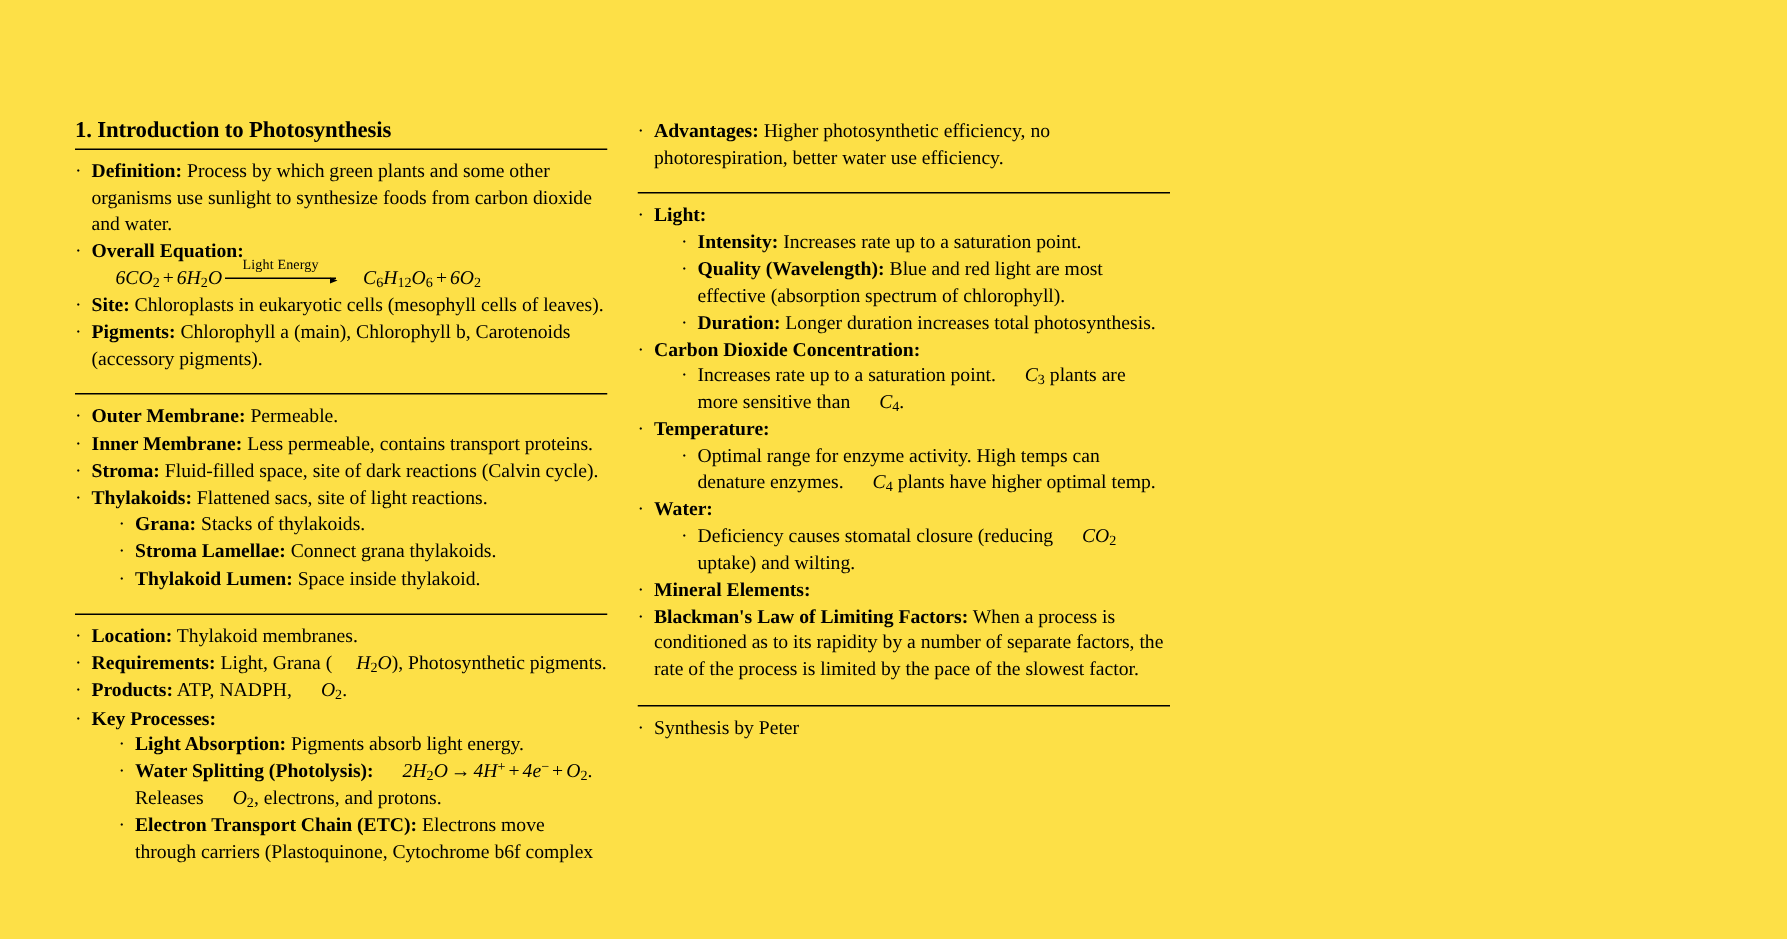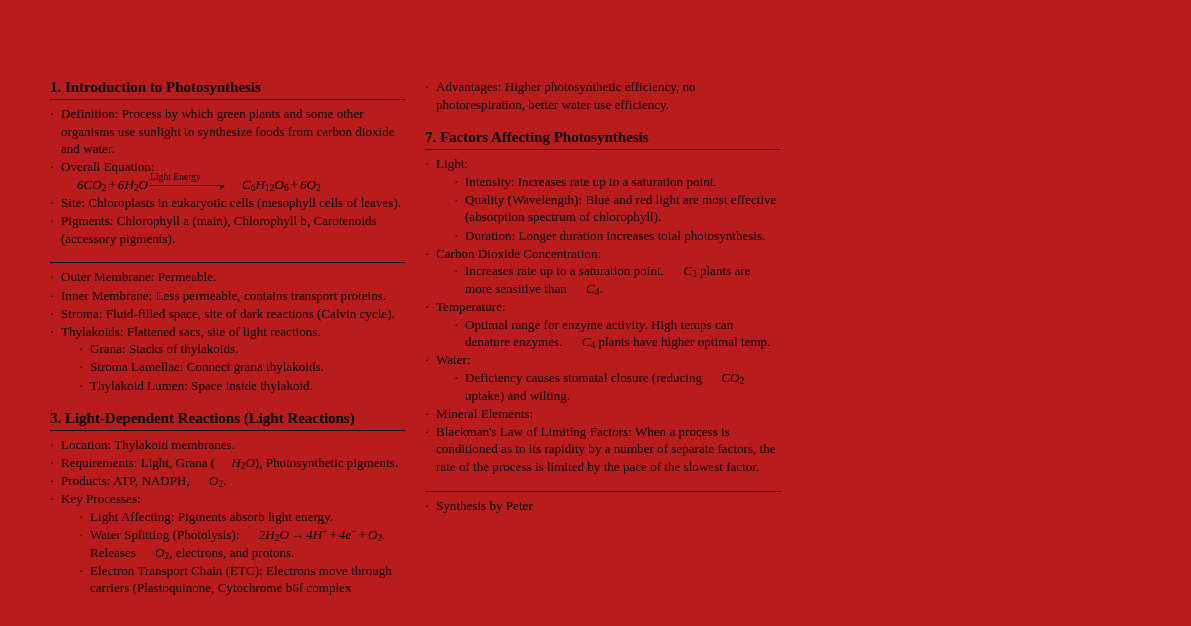--- a/index.html
+++ b/index.html
@@ -12,21 +12,21 @@
     width: 1191px;
     height: 626px;
     overflow: hidden;
     font-family: "Liberation Serif", "DejaVu Serif", serif;
     color: #000000;
   }
   #page {
     position: relative;
     width: 1191px;
     height: 626px;
-    background: #b91c1c;
+    background: #fde047;
   }
   .columns {
     position: absolute;
     left: 50px;
     top: 78px;
     width: 730px;
     height: 548px;
     display: flex;
     gap: 20px;
     overflow: hidden;
@@ -79,21 +79,21 @@
     text-align: left;
   }
   li > .bullet {
     position: absolute;
     left: 0;
     top: 0;
     font-size: 13.1px;
     line-height: 1.345;
   }
   b, .lbl {
-    font-weight: normal;
+    font-weight: bold;
   }
   
   .m {
     font-style: italic;
     font-family: "Liberation Serif", "DejaVu Serif", serif;
     white-space: nowrap;
     margin-left: 16px;
   }
   .m sub {
     font-style: normal;
@@ -118,21 +118,21 @@
     vertical-align: baseline;
     width: 74px;
     height: 1em;
     margin: 0 2px;
   }
   .rxn-arrow .alabel {
     position: absolute;
     left: 0;
     right: 0;
     bottom: 5px;
-    text-align: left;
+    text-align: center;
     font-size: 9.4px;
     font-style: normal;
     white-space: nowrap;
     letter-spacing: 0.1px;
   }
   .rxn-arrow .aline {
     position: absolute;
     left: 0;
     right: 0;
     bottom: 3px;
@@ -227,21 +227,20 @@
                 <span class="bullet">·</span>
                 <span class="lbl">Thylakoid Lumen:</span>
                 <span>Space inside thylakoid.</span>
               </li>
             </ul>
           </li>
         </ul>
       </div>
 
       <div class="sec">
-        <div class="heading">3. Light-Dependent Reactions (Light Reactions)</div>
         <hr class="rule">
         <ul class="lvl1">
           <li>
             <span class="bullet">·</span>
             <span class="lbl">Location:</span>
             <span>Thylakoid membranes.</span>
           </li>
           <li>
             <span class="bullet">·</span>
             <span class="lbl">Requirements:</span>
@@ -251,21 +250,21 @@
             <span class="bullet">·</span>
             <span class="lbl">Products:</span>
             <span>ATP, NADPH, </span><span class="m"><i>O</i><sub>2</sub></span><span>.</span>
           </li>
           <li>
             <span class="bullet">·</span>
             <span class="lbl">Key Processes:</span>
             <ul class="lvl2">
               <li>
                 <span class="bullet">·</span>
-                <span class="lbl">Light Affecting:</span>
+                <span class="lbl">Light Absorption:</span>
                 <span>Pigments absorb light energy.</span>
               </li>
               <li>
                 <span class="bullet">·</span>
                 <span class="lbl">Water Splitting (Photolysis):</span>
                 <span class="m">2<i>H</i><sub>2</sub><i>O</i><span class="op">→</span>4<i>H</i><sup>+</sup><span class="op">+</span>4<i>e</i><sup>−</sup><span class="op">+</span><i>O</i><sub>2</sub></span><span>. Releases <span class="m"><i>O</i><sub>2</sub></span>, electrons, and protons.</span>
               </li>
               <li>
                 <span class="bullet">·</span>
                 <span class="lbl">Electron Transport Chain (ETC):</span>
@@ -283,21 +282,20 @@
         <ul class="lvl1">
           <li>
             <span class="bullet">·</span>
             <span class="lbl">Advantages:</span>
             <span>Higher photosynthetic efficiency, no photorespiration, better water use efficiency.</span>
           </li>
         </ul>
       </div>
 
       <div class="sec">
-        <div class="heading">7. Factors Affecting Photosynthesis</div>
         <hr class="rule">
         <ul class="lvl1">
 
           <li>
             <span class="bullet">·</span>
             <span class="lbl">Light:</span>
             <ul class="lvl2">
               <li>
                 <span class="bullet">·</span>
                 <span class="lbl">Intensity:</span>

